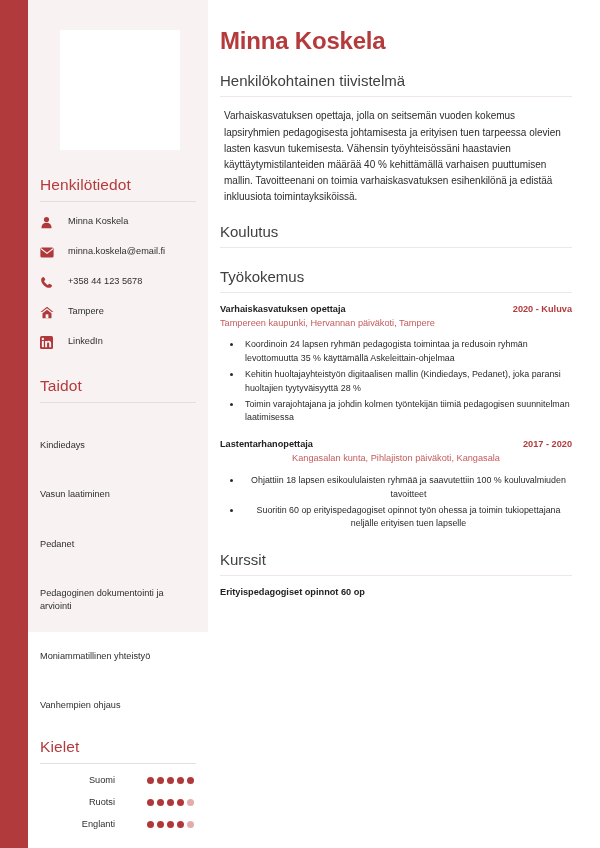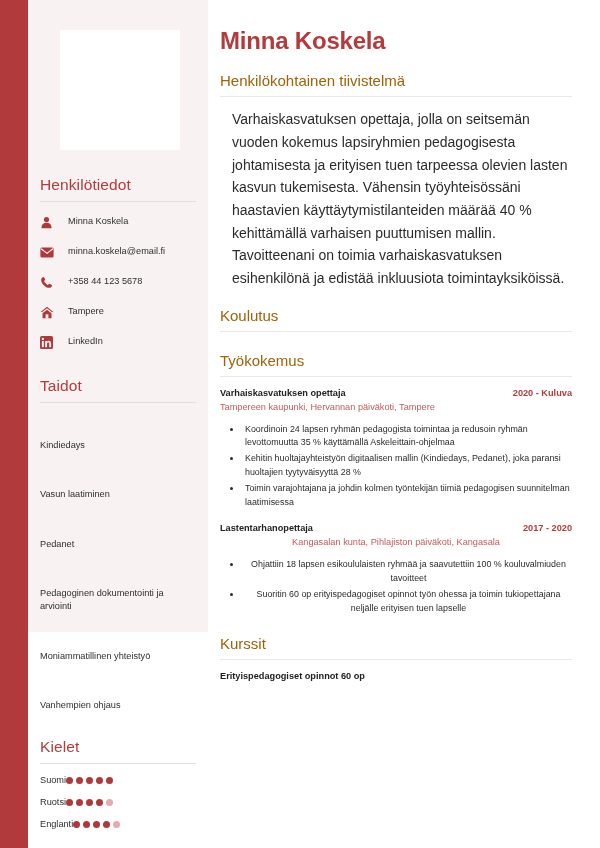--- a/index.html
+++ b/index.html
@@ -83,22 +83,23 @@
   .skill-item {
     font-size: 9.2px;
     color: #2e2e2e;
     line-height: 1.45;
     margin-bottom: 12px;
     margin-top: 36px;
   }
   .lang-row {
     display: flex;
     align-items: center;
-    justify-content: flex-start;
+    justify-content: flex-end;
     margin-bottom: 12px;
+    gap: 32px;
   }
   .lang-name {
     font-size: 9.2px;
     color: #2e2e2e;
   }
   .dots {
     display: flex;
     gap: 3px;
     margin-right: 2px;
   }
@@ -125,36 +126,36 @@
     font-size: 24px;
     font-weight: bold;
     letter-spacing: -0.2px;
     margin: 0 0 18px 0;
     line-height: 1.1;
   }
   .section {
     margin-bottom: 3px;
   }
   .sec-heading {
-    color: #a16207;
+    color: #404040;
     font-size: 15px;
     font-weight: 400;
     margin: 0 0 6px 0;
     line-height: 1.2;
   }
   .sec-rule {
     height: 1px;
     background: #eee7e6;
     margin-bottom: 11px;
   }
   .summary {
-    font-size: 14px;
+    font-size: 10px;
     color: #2b2b2b;
     line-height: 1.62;
-    margin: 0 0 15px 12px;
+    margin: 0 0 15px 4px;
   }
   .entry { margin-bottom: 9px; }
   .entry-top {
     display: flex;
     justify-content: space-between;
     align-items: baseline;
   }
   .entry-title {
     font-size: 9.2px;
     font-weight: bold;

